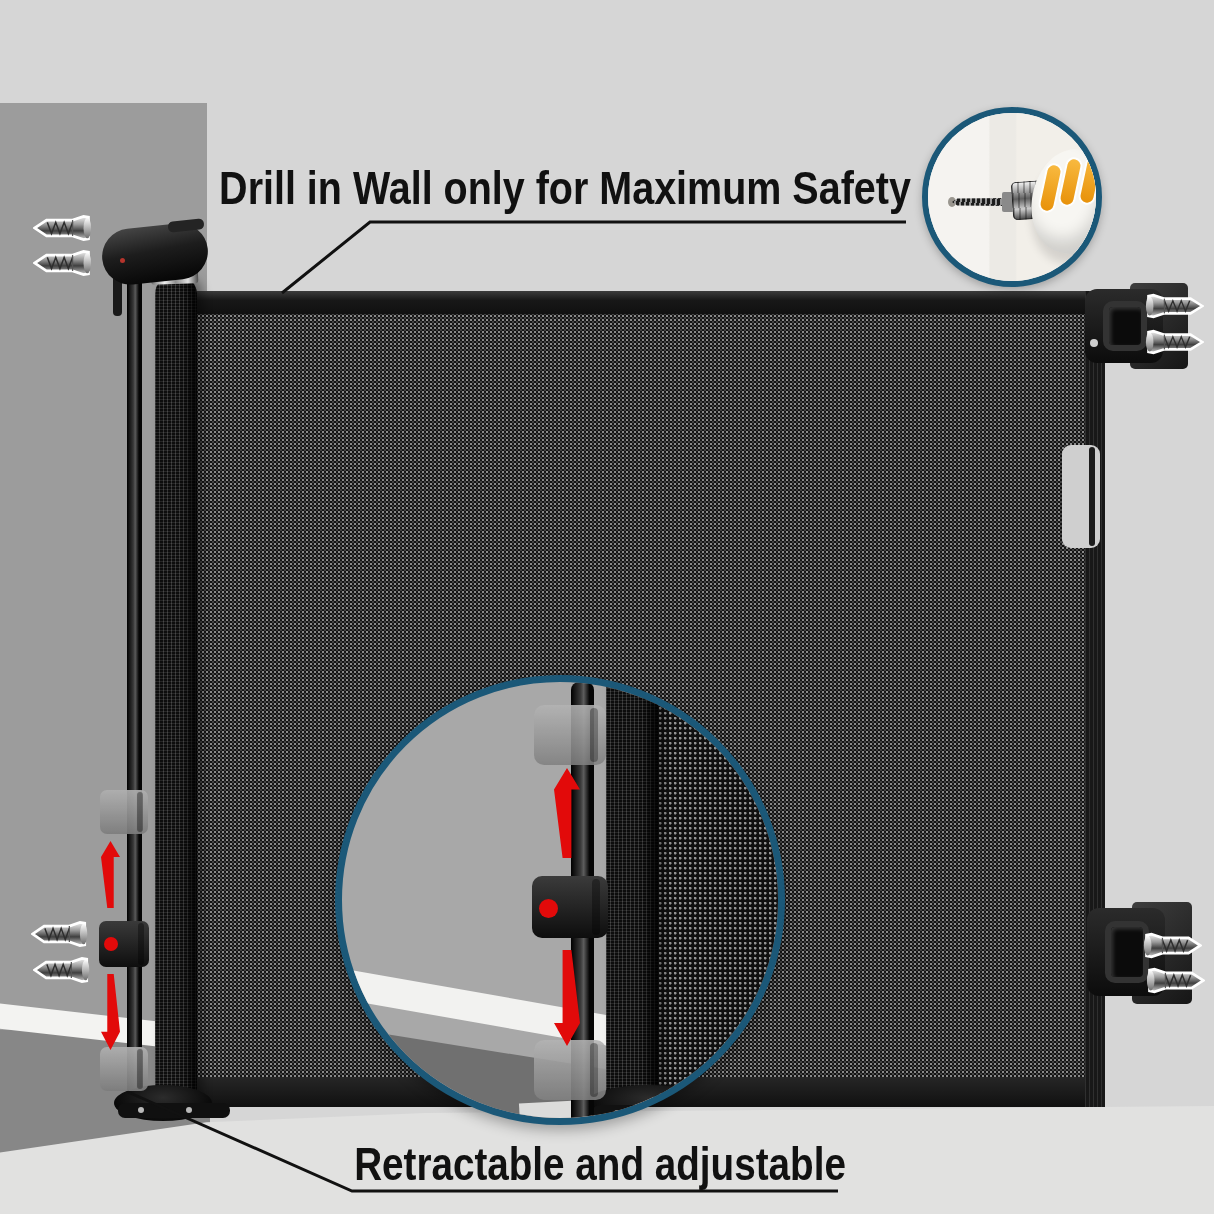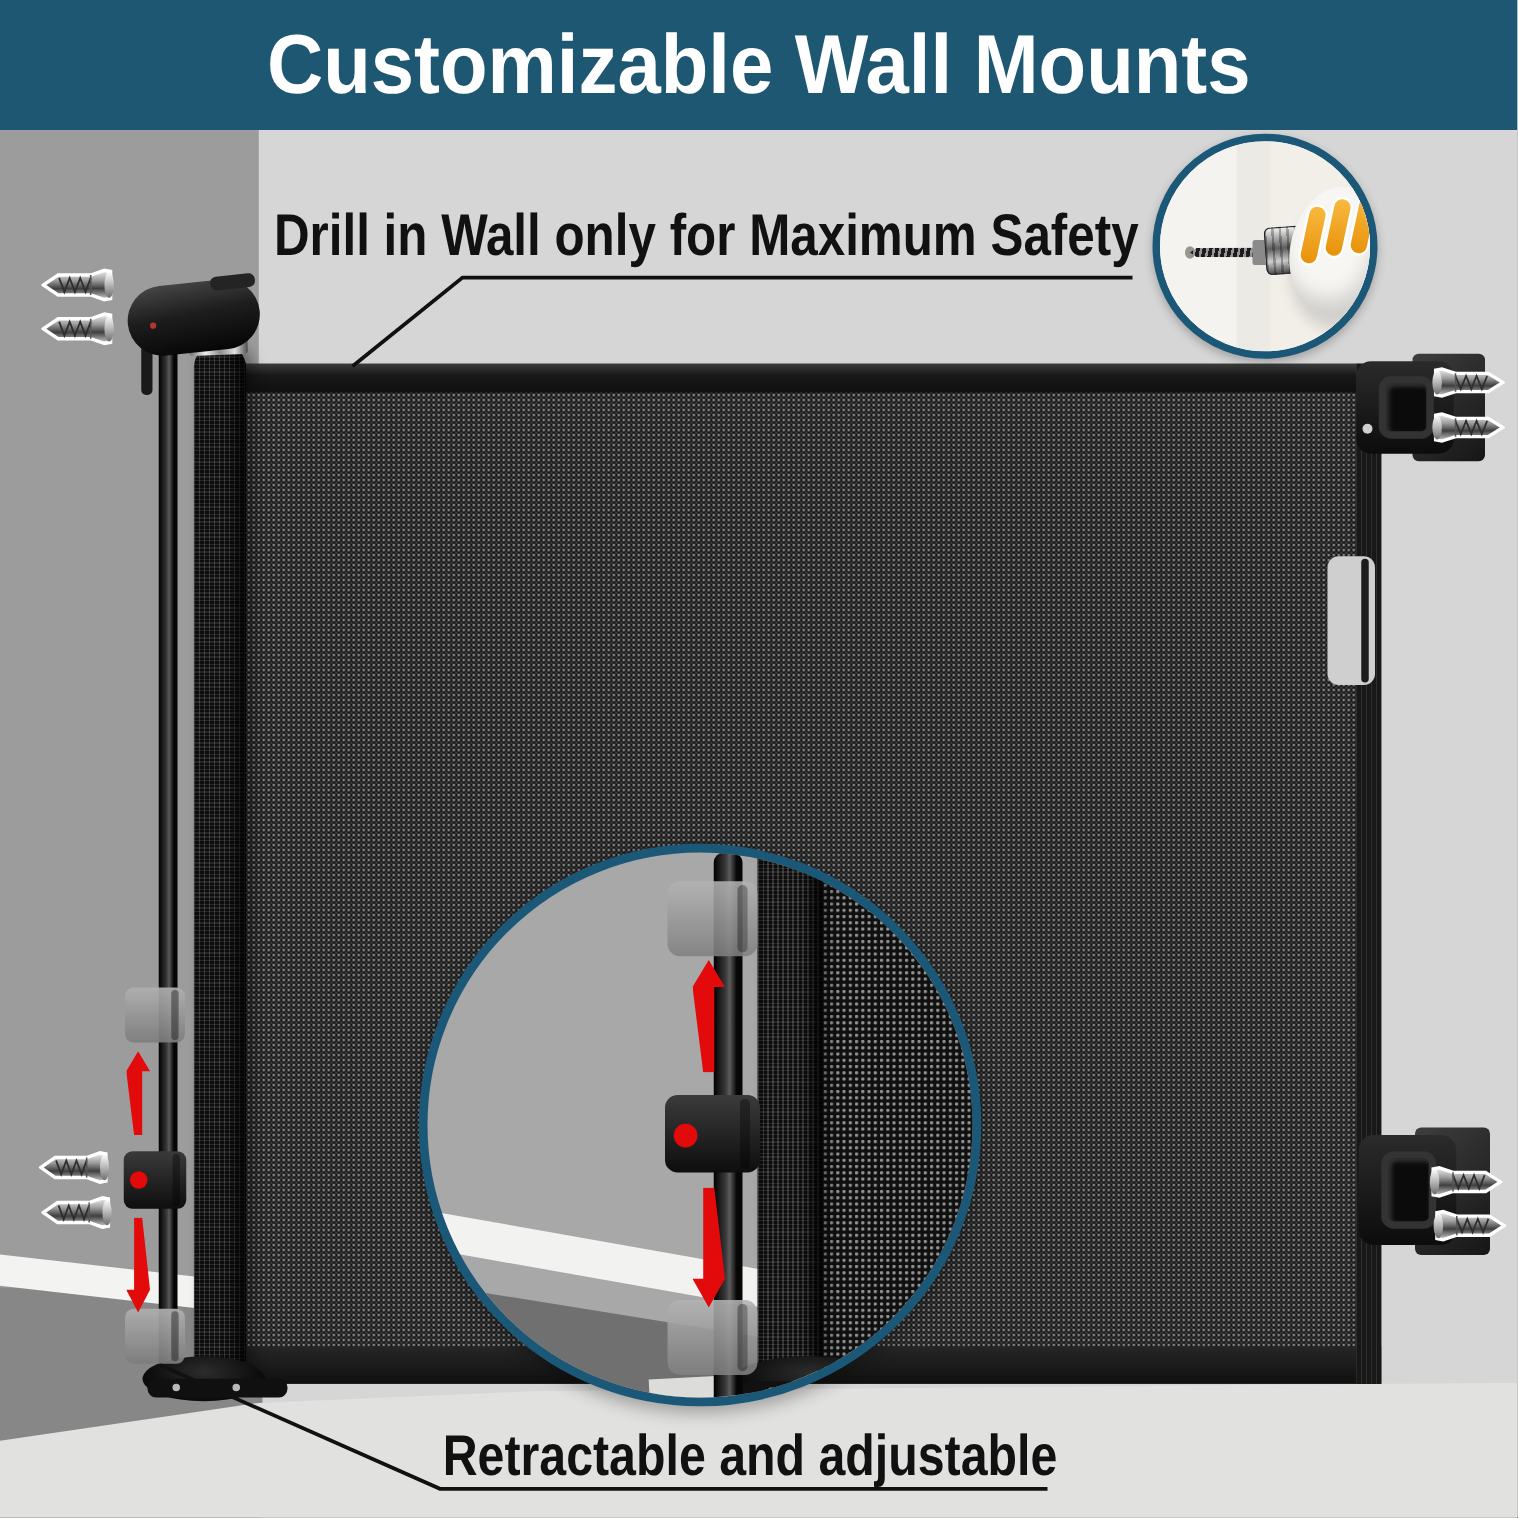--- a/index.html
+++ b/index.html
@@ -316,19 +316,16 @@
     <div class="base-dot z-bd2"></div>
     <div class="z-rod"></div>
     <div class="z-bracket gray zbkA"></div>
     <div class="z-bracket dark zbkB"></div>
     <div class="z-bracket gray zbkC"></div>
     <div class="red-dot z-rdot"></div>
     <div class="arrow zArUp"></div>
     <div class="arrow down zArDn"></div>
   </div>
 
-  <div class="banner">
-    <div class="banner-text">Customizable Wall Mounts</div>
-  </div>
   <div class="callout-top">Drill in Wall only for Maximum Safety</div>
   <div class="callout-bottom">Retractable and adjustable</div>
 
 </div>
 
 </body></html>

